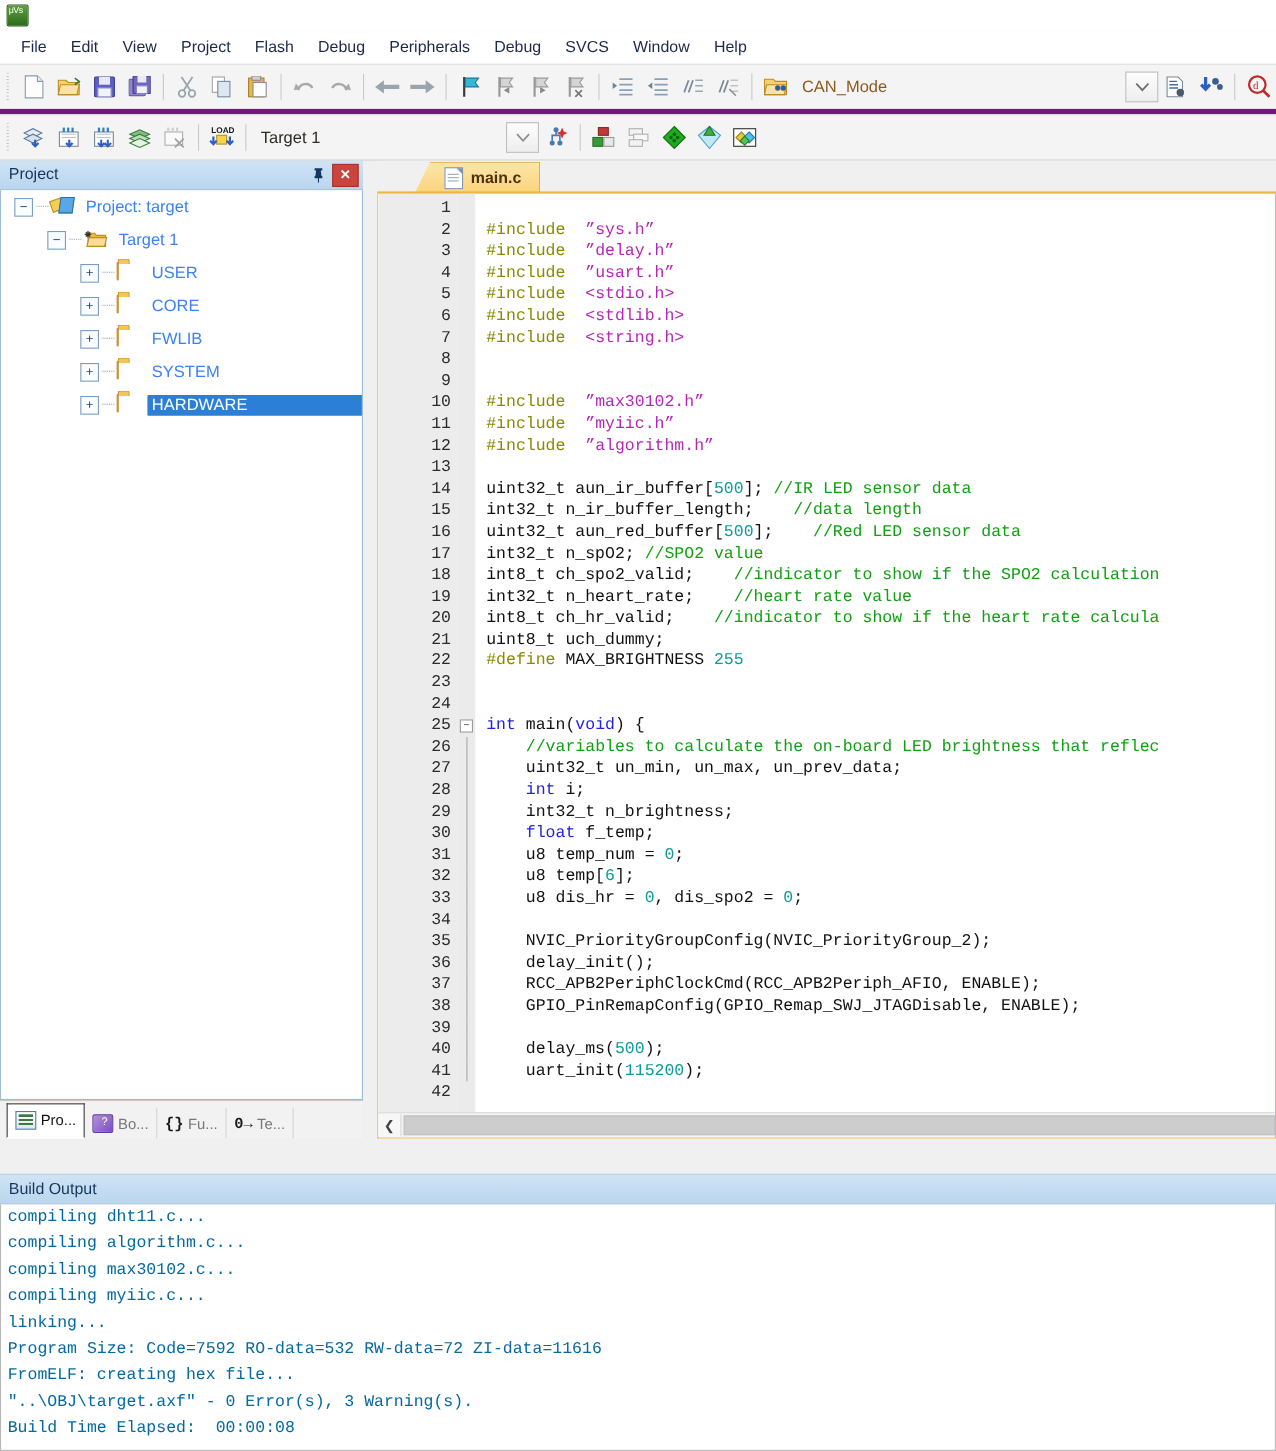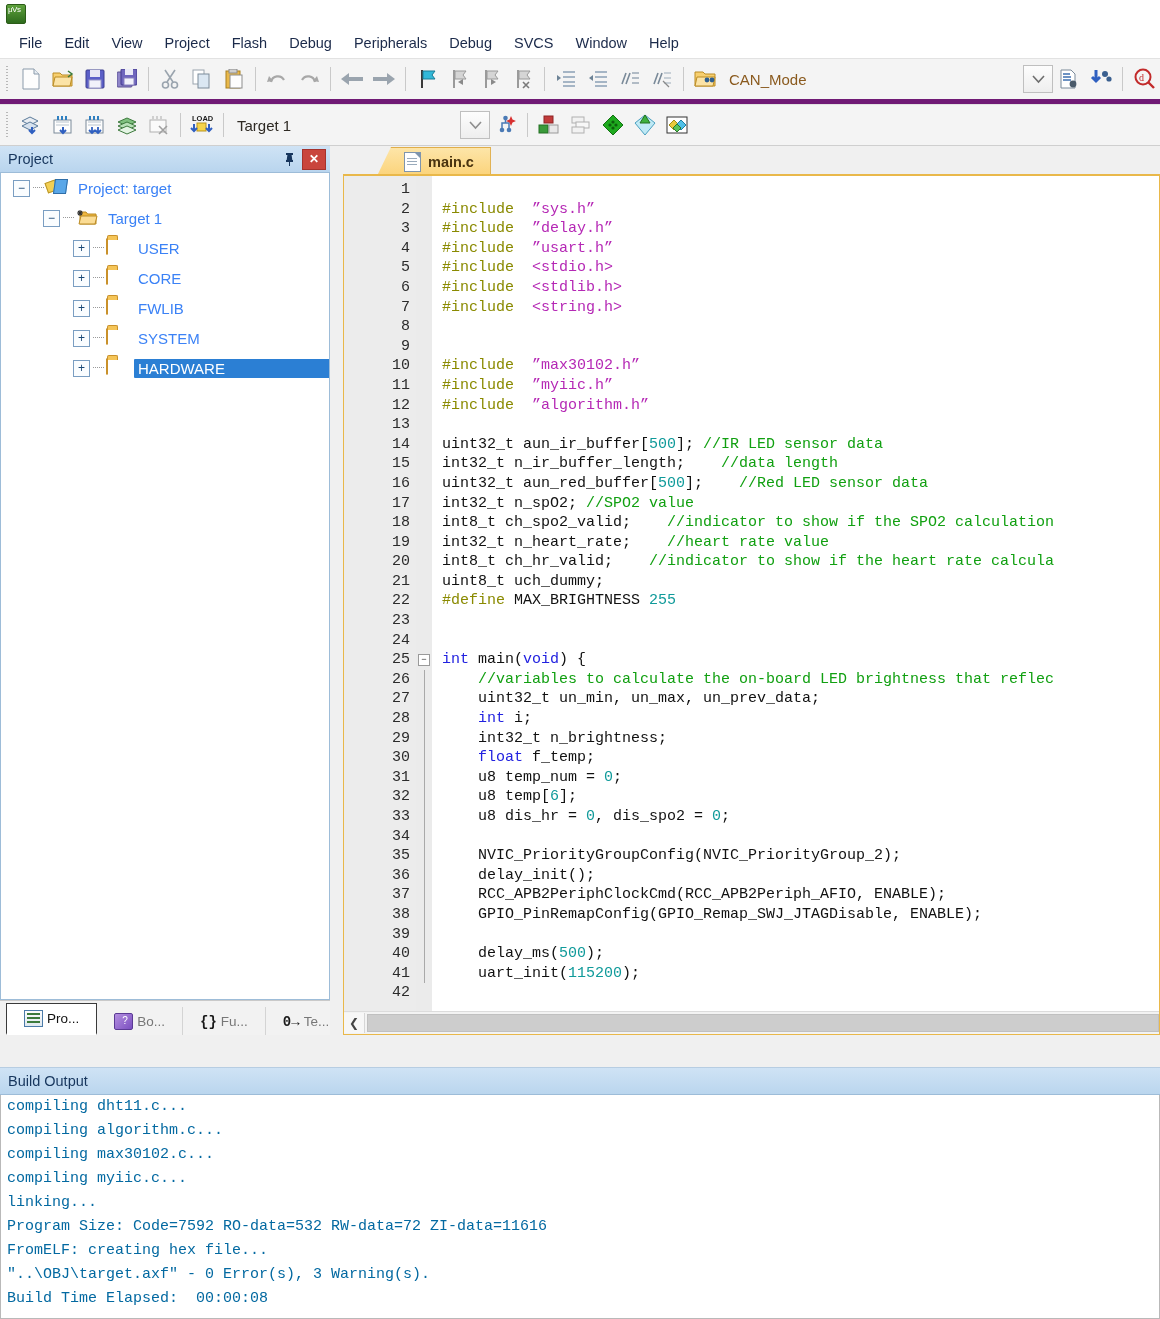--- a/index.html
+++ b/index.html
@@ -62,21 +62,21 @@
 
   
   .folder{width:21px;height:16px;background:linear-gradient(180deg,#ffe08a,#f0b73f);border:1px solid #c9912b;border-radius:2px;position:relative;}
   .folder:before{content:"";position:absolute;left:0;top:-4px;width:9px;height:4px;background:#f5c558;border:1px solid #c9912b;border-bottom:none;border-radius:2px 2px 0 0;}
   .proj-ico{width:20px;height:16px;position:relative;}
   .proj-ico:before{content:"";position:absolute;left:0;top:2px;width:9px;height:9px;background:#f3cf53;border:1px solid #b8952b;transform:rotate(-20deg);}
   .proj-ico:after{content:"";position:absolute;left:8px;top:0px;width:11px;height:13px;background:#5aa7e8;border:1px solid #2f6ea8;transform:skewX(-8deg);}
 
   
   .proj-tabs{height:34px;flex:0 0 auto;background:#f2f2f2;display:flex;align-items:flex-end;border-top:1px solid #c9c9c9;padding-left:6px;}
-  .ptab{display:flex;align-items:center;height:28px;padding:0 17px;font-size:13.5px;color:#777;gap:4px;border-right:1px solid #d4d4d4;}
+  .ptab{display:flex;align-items:center;height:28px;padding:0 7px;font-size:13.5px;color:#777;gap:4px;border-right:1px solid #d4d4d4;}
   .ptab.active{background:#ffffff;border:1px solid #3a3a3a;border-bottom:2px solid #fff;color:#111;height:29px;}
   .ptab-ico{width:17px;height:15px;flex:0 0 auto;display:inline-block;}
   .ico-proj2{background:linear-gradient(180deg,#fdfdfd,#dfe8ef);border:1px solid #4b7ba8;position:relative;}
   .ico-proj2:after{content:"";position:absolute;left:2px;top:2px;right:2px;bottom:2px;
      background:repeating-linear-gradient(180deg,#3c7a3c 0 2px,transparent 2px 4px);}
   .ico-books{width:17px;height:15px;background:linear-gradient(135deg,#b48fe0,#7b4fc0);border:1px solid #5b3a95;border-radius:2px;position:relative;}
   .ico-books:after{content:"?";position:absolute;left:7px;top:1px;font-size:10px;color:#fff;}
   .ico-braces{font-size:14px;color:#1a1a1a;font-weight:bold;font-family:"Liberation Mono",monospace;}
   .ico-tmpl{font-size:14px;color:#1a1a1a;font-weight:bold;font-family:"Liberation Mono",monospace;}
 

